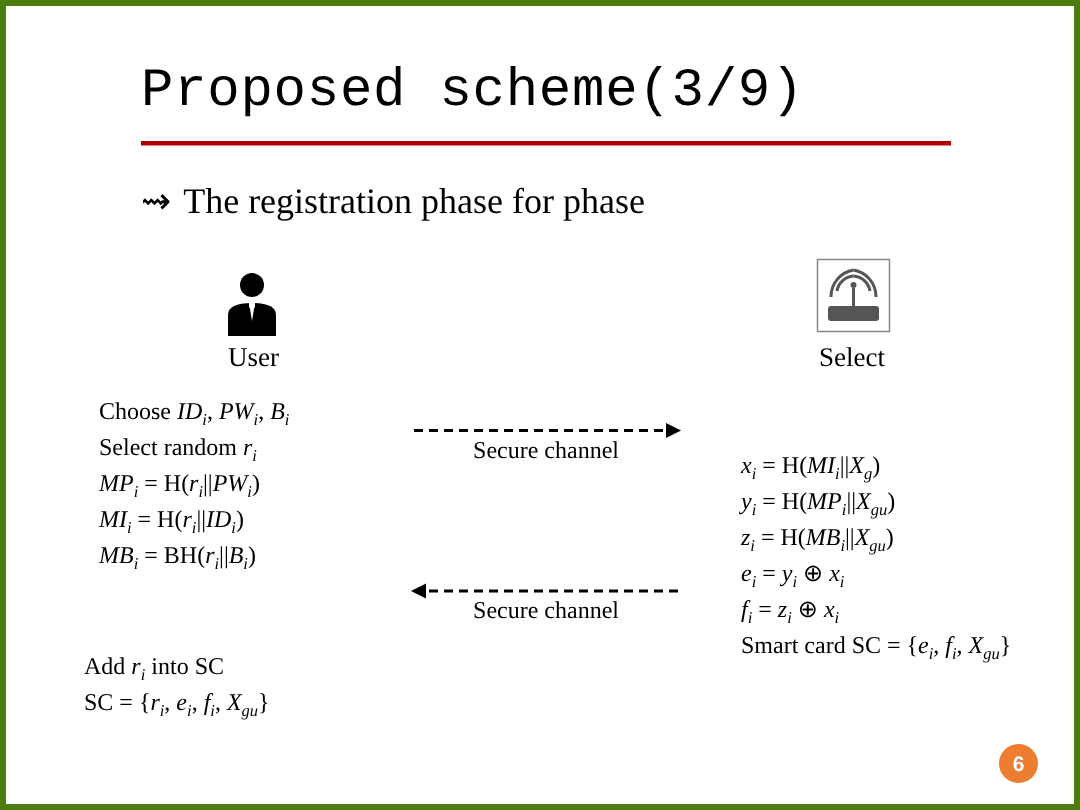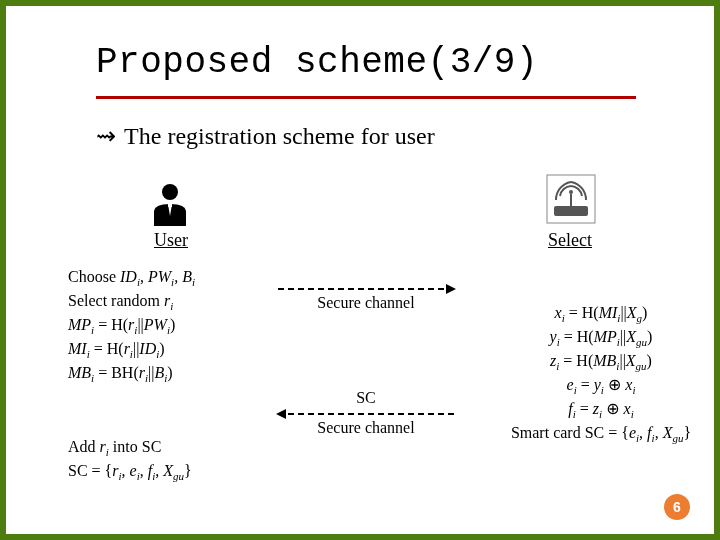--- a/index.html
+++ b/index.html
@@ -10,21 +10,21 @@
     background: #fff;
     font-family: "Times New Roman", Times, serif;
     color: #000;
     overflow: hidden;
   }
   .slide {
     position: relative;
     width: 720px;
     height: 540px;
     box-sizing: border-box;
-    border: 6px solid #4d7c0f;
+    border: 4px solid #4d7c0f;
     background: #fff;
   }
   .title {
     position: absolute;
     top: 36px;
     left: 90px;
     font-size: 36px;
     letter-spacing: 0.5px;
     font-family: "Courier New", Courier, monospace;
     font-weight: normal;
@@ -47,21 +47,20 @@
     align-items: baseline;
   }
   .bullet .marker {
     font-size: 24px;
     margin-right: 8px;
     color: #000;
   }
   .actor-label {
     font-size: 18px;
     text-align: center;
-    text-decoration: underline;
   }
   .user-icon {
     position: absolute;
     top: 176px;
     left: 144px;
   }
   .user-label {
     position: absolute;
     top: 224px;
     left: 140px;
@@ -77,22 +76,22 @@
     top: 224px;
     left: 524px;
     width: 80px;
   }
   .block {
     position: absolute;
     font-size: 16px;
     line-height: 1.35;
   }
   .user-block { top: 260px; left: 62px; width: 200px; }
-  .user-block2 { top: 430px; left: 62px; width: 220px; }
-  .gw-block { top: 296px; left: 490px; width: 210px; text-align: center; }
+  .user-block2 { top: 430px; left: 52px; width: 220px; }
+  .gw-block { top: 296px; left: 490px; width: 210px; }
   .sub { font-size: 11px; vertical-align: sub; font-style: italic; }
   .it { font-style: italic; }
   .b { font-weight: normal; }
   .arrow-wrap {
     position: absolute;
     left: 270px;
     width: 180px;
     text-align: center;
     font-size: 16px;
   }
@@ -147,21 +146,21 @@
 </head>
 <body>
 
 <div class="slide">
 
   <div class="title">Proposed scheme(3/9)</div>
   <div class="title-rule"></div>
 
   <div class="bullet">
     <span class="marker">⇝</span>
-    <span>The registration scheme for user</span>
+    <span>The registration phase for phase</span>
   </div>
 
   <div class="user-icon">
     <svg class="user-svg" width="40" height="44" viewBox="0 0 40 44">
       <circle cx="20" cy="10" r="8" fill="#000"></circle>
       <path d="M4 44 L4 30 Q4 22 20 22 Q36 22 36 30 L36 44 Z" fill="#000"></path>
       <path d="M18 22 L22 22 L20 34 Z" fill="#fff"></path>
       <rect x="18" y="22" width="4" height="3" fill="#fff"></rect>
     </svg>
   </div>
@@ -184,20 +183,19 @@
   <div class="block user-block"><span class="b">Choose <span class="it">ID</span><span class="sub">i</span>, <span class="it">PW</span><span class="sub">i</span>, <span class="it">B</span><span class="sub">i</span></span><br><span class="b">Select random <span class="it">r</span><span class="sub">i</span></span><br><span class="it">MP</span><span class="sub">i</span> = H(<span class="it">r</span><span class="sub">i</span>||<span class="it">PW</span><span class="sub">i</span>)<br><span class="it">MI</span><span class="sub">i</span> = H(<span class="it">r</span><span class="sub">i</span>||<span class="it">ID</span><span class="sub">i</span>)<br><span class="it">MB</span><span class="sub">i</span> = BH(<span class="it">r</span><span class="sub">i</span>||<span class="it">B</span><span class="sub">i</span>)</div>
   <div class="block user-block2">Add <span class="it">r</span><span class="sub">i</span> into SC<br>SC = {<span class="it">r</span><span class="sub">i</span>, <span class="it">e</span><span class="sub">i</span>, <span class="it">f</span><span class="sub">i</span>, <span class="it">X</span><span class="sub">gu</span>}</div>
   <div class="block gw-block"><span class="it">x</span><span class="sub">i</span> = H(<span class="it">MI</span><span class="sub">i</span>||<span class="it">X</span><span class="sub">g</span>)<br><span class="it">y</span><span class="sub">i</span> = H(<span class="it">MP</span><span class="sub">i</span>||<span class="it">X</span><span class="sub">gu</span>)<br><span class="it">z</span><span class="sub">i</span> = H(<span class="it">MB</span><span class="sub">i</span>||<span class="it">X</span><span class="sub">gu</span>)<br><span class="it">e</span><span class="sub">i</span> = <span class="it">y</span><span class="sub">i</span> ⊕ <span class="it">x</span><span class="sub">i</span><br><span class="it">f</span><span class="sub">i</span> = <span class="it">z</span><span class="sub">i</span> ⊕ <span class="it">x</span><span class="sub">i</span><br>Smart card SC = {<span class="it">e</span><span class="sub">i</span>, <span class="it">f</span><span class="sub">i</span>, <span class="it">X</span><span class="sub">gu</span>}</div>
 
   <div class="arrow-wrap arrow1">
     <div class="arrow-line right"></div>
     <div class="arrow-note">Secure channel</div>
   </div>
 
   <div class="arrow-wrap arrow2">
-    <div class="arrow-msg">SC</div>
     <div class="arrow-line left"></div>
     <div class="arrow-note">Secure channel</div>
   </div>
 
   <div class="page-badge">6</div>
 
 </div>
 
 </body></html>

